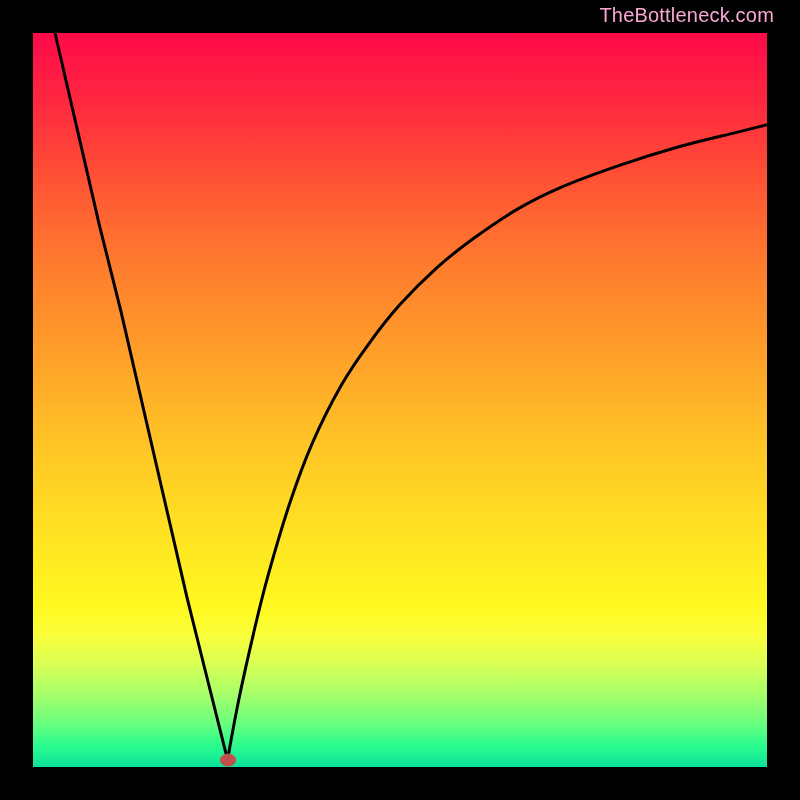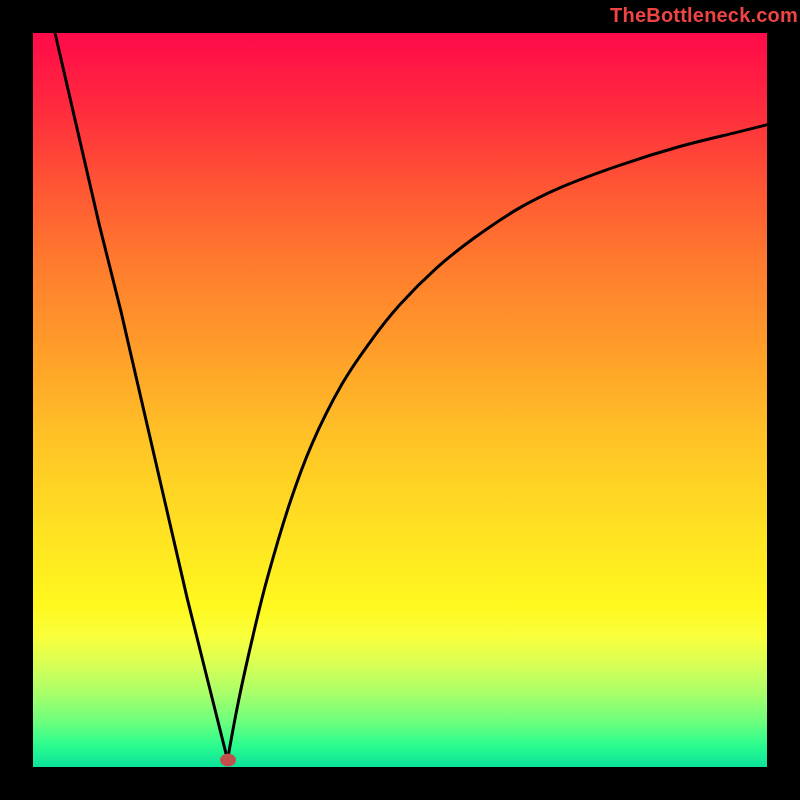--- a/index.html
+++ b/index.html
@@ -38,24 +38,24 @@
       #a8ff6a 90%,
       #6aff7e 94%,
       #2cfc8e 97%,
       #0be39b 100%
     );
     overflow: hidden;
   }
   .watermark {
     position: absolute;
     top: 4px;
-    right: 2px;
-    color: #ef4444;
+    right: 26px;
+    color: #f9a8d4;
     font-size: 20px;
-    font-weight: 700;
+    font-weight: 400;
     letter-spacing: 0.2px;
     z-index: 10;
   }
   svg.curve {
     position: absolute;
     left: 0;
     top: 0;
     width: 734px;
     height: 734px;
   }

